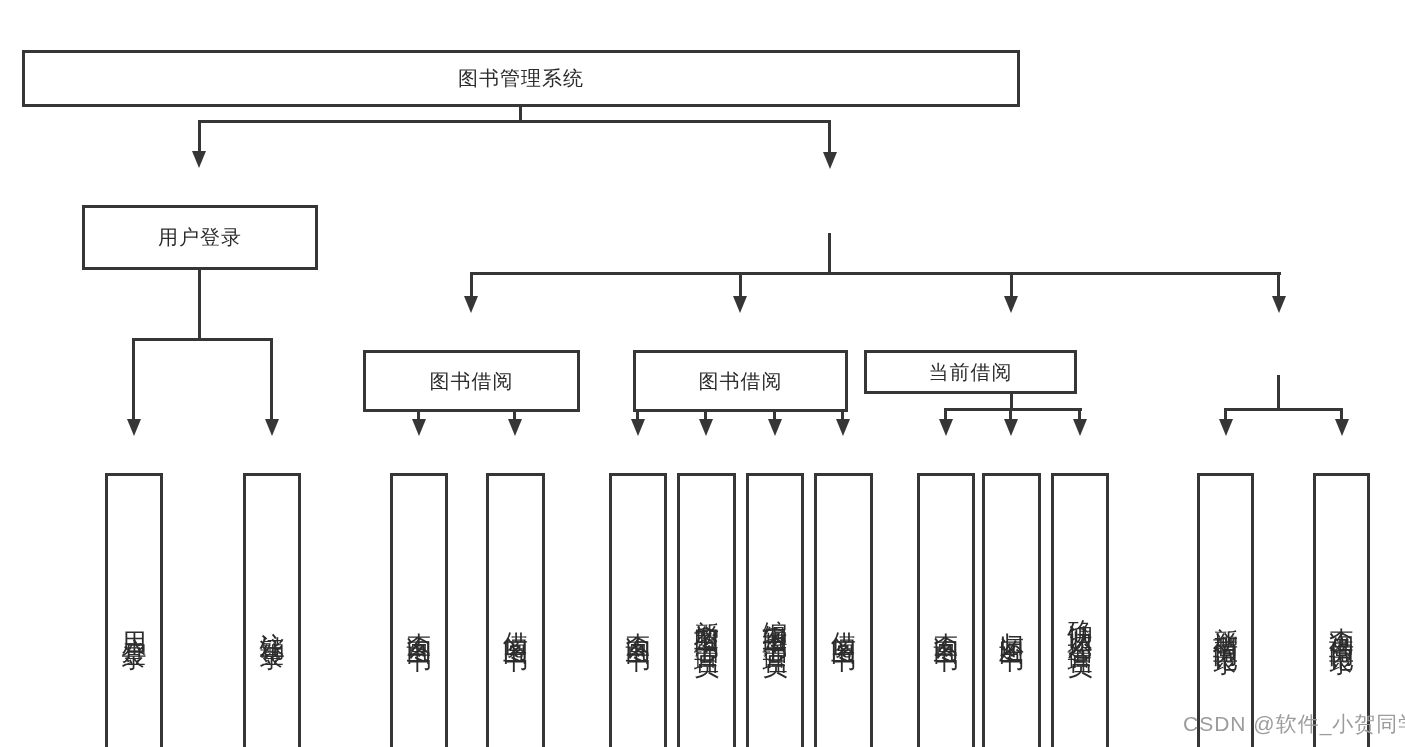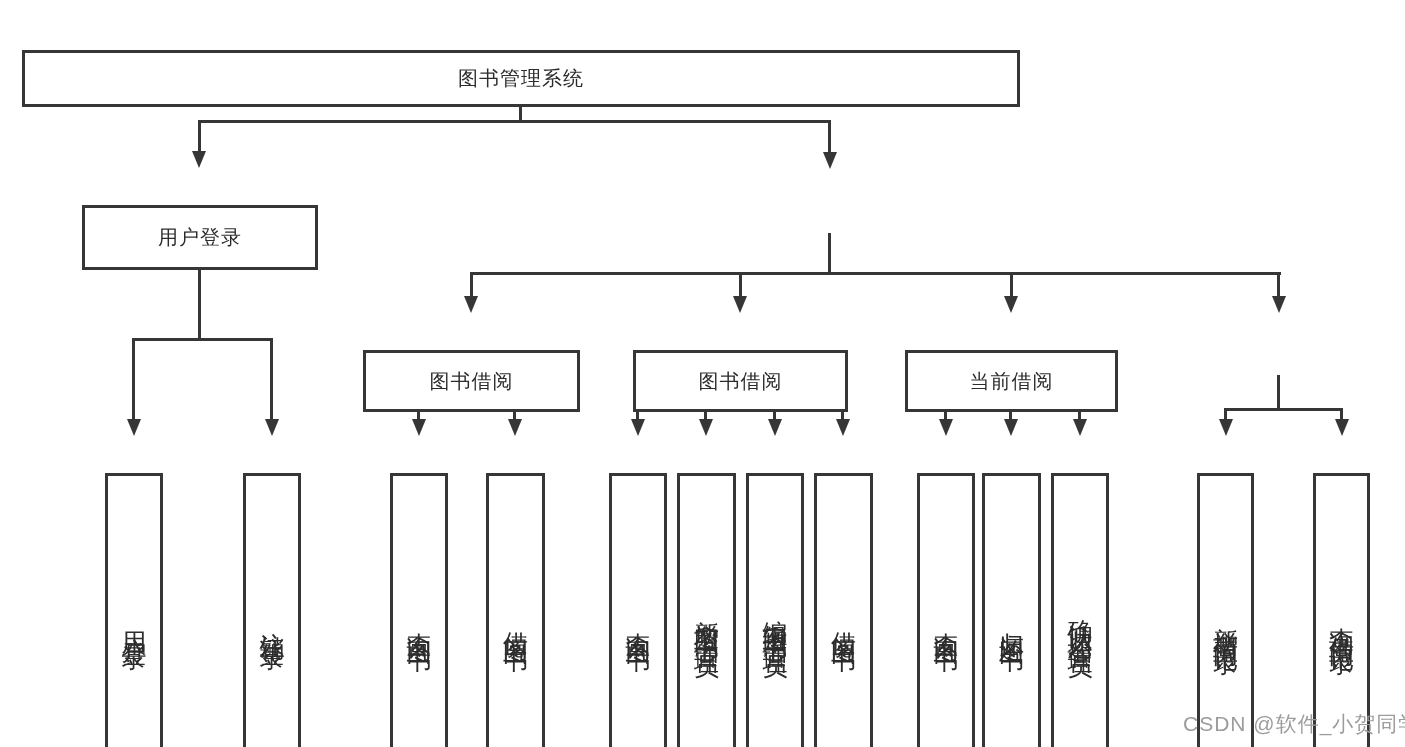--- a/index.html
+++ b/index.html
@@ -121,21 +121,21 @@
   <div class="node h" style="left:82px;top:168px;width:236px;height:65px">
     <span>用户登录</span>
   </div>
 
   <div class="node h" style="left:363px;top:313px;width:217px;height:62px">
     <span>图书借阅</span>
   </div>
   <div class="node h" style="left:633px;top:313px;width:215px;height:62px">
     <span>图书借阅</span>
   </div>
-  <div class="node h" style="left:905px;top:313px;width:213px;height:62px">
+  <div class="node h" style="left:864px;top:313px;width:213px;height:44px">
     <span>当前借阅</span>
   </div>
 
   <div class="node leaf" style="left:105px">
     <span class="vtext">用户登录</span>
   </div>
   <div class="node leaf" style="left:243px">
     <span class="vtext">注销登录</span>
   </div>
 

